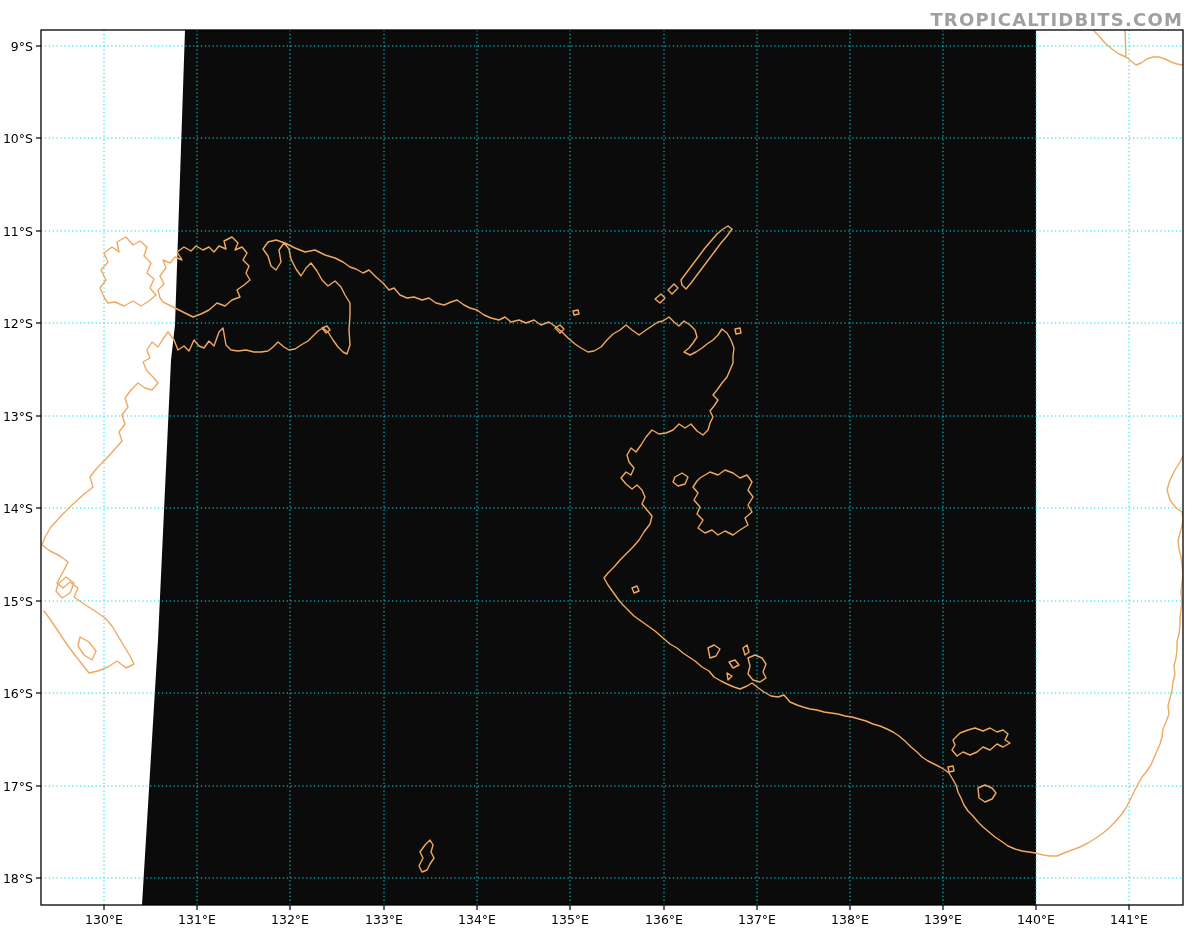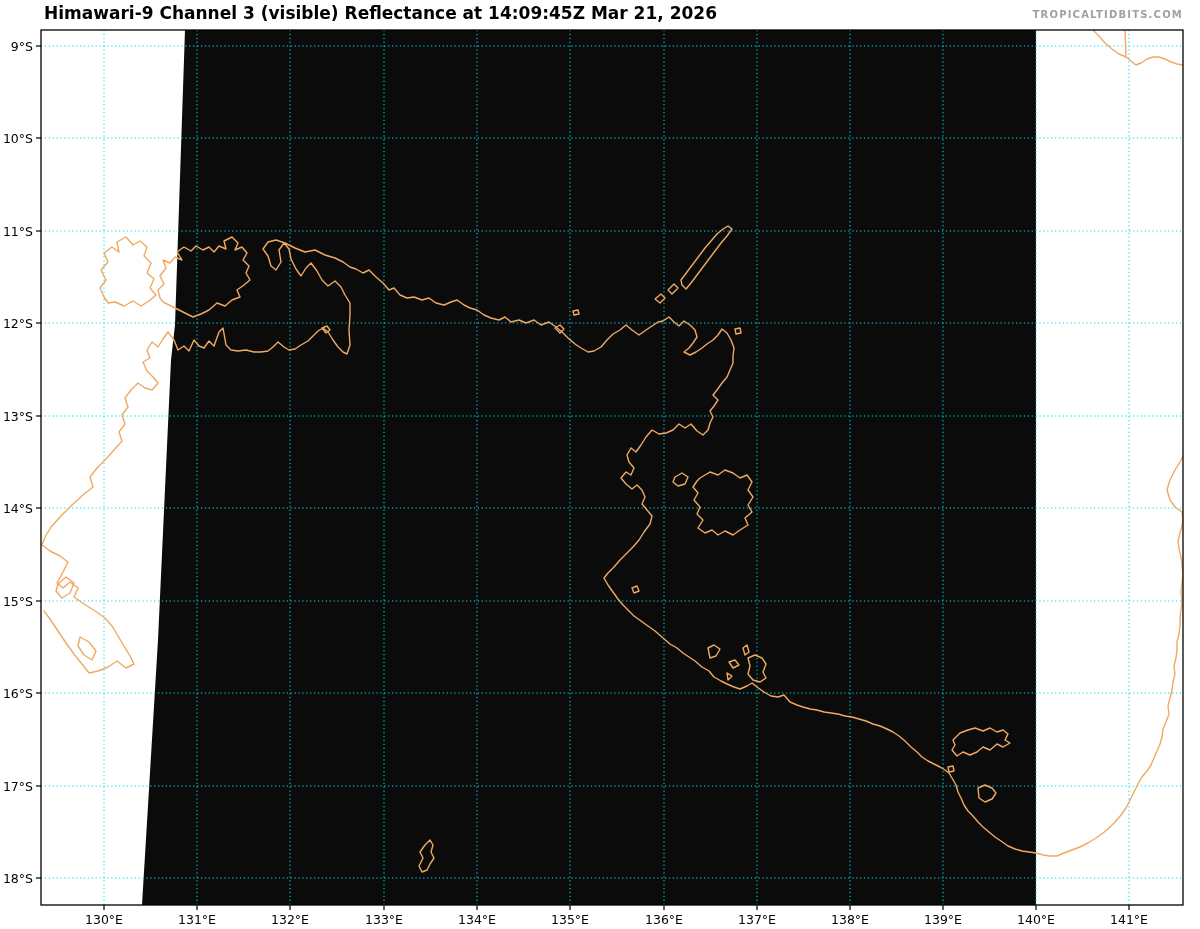--- a/index.html
+++ b/index.html
@@ -10,34 +10,33 @@
     font-family:"DejaVu Sans","Liberation Sans",sans-serif;
     overflow:hidden;
   }
   .title{
     position:absolute;left:44px;top:3px;
     font-size:17px;font-weight:bold;color:#000;
     white-space:nowrap;
   }
   .watermark{
     position:absolute;right:17px;top:9px;
-    font-size:10px;font-weight:bold;color:#a0a0a0;
+    font-size:18px;font-weight:bold;color:#a0a0a0;
     letter-spacing:1.2px;white-space:nowrap;
   }
   svg#map-svg{position:absolute;left:0;top:0;}
   text.ticklabel{
     font-family:"DejaVu Sans","Liberation Sans",sans-serif;
     font-size:12.5px;fill:#000;
   }
 </style>
 </head>
 <body>
 
 <div class="canvas">
-  <div class="title">Himawari-9 Channel 3 (visible) Reflectance at 14:09:45Z Mar 21, 2026</div>
   <div class="watermark">TROPICALTIDBITS.COM</div>
   <svg id="map-svg" width="1200" height="929" viewBox="0 0 1200 929">
       <defs>
         <clipPath id="plotclip">
           <rect x="41" y="30" width="1142" height="875"></rect>
         </clipPath>
       </defs>
       <polygon points="185,30 1036,30 1036,905 142,905 158,640 171,360 175,325" fill="#0b0b0b" clip-path="url(#plotclip)"></polygon>
       <line x1="104" y1="30" x2="104" y2="905" stroke="#00e0ea" stroke-width="1" stroke-dasharray="1.3 2.6" clip-path="url(#plotclip)"></line>
       <line x1="197" y1="30" x2="197" y2="905" stroke="#00e0ea" stroke-width="1" stroke-dasharray="1.3 2.6" clip-path="url(#plotclip)"></line>

